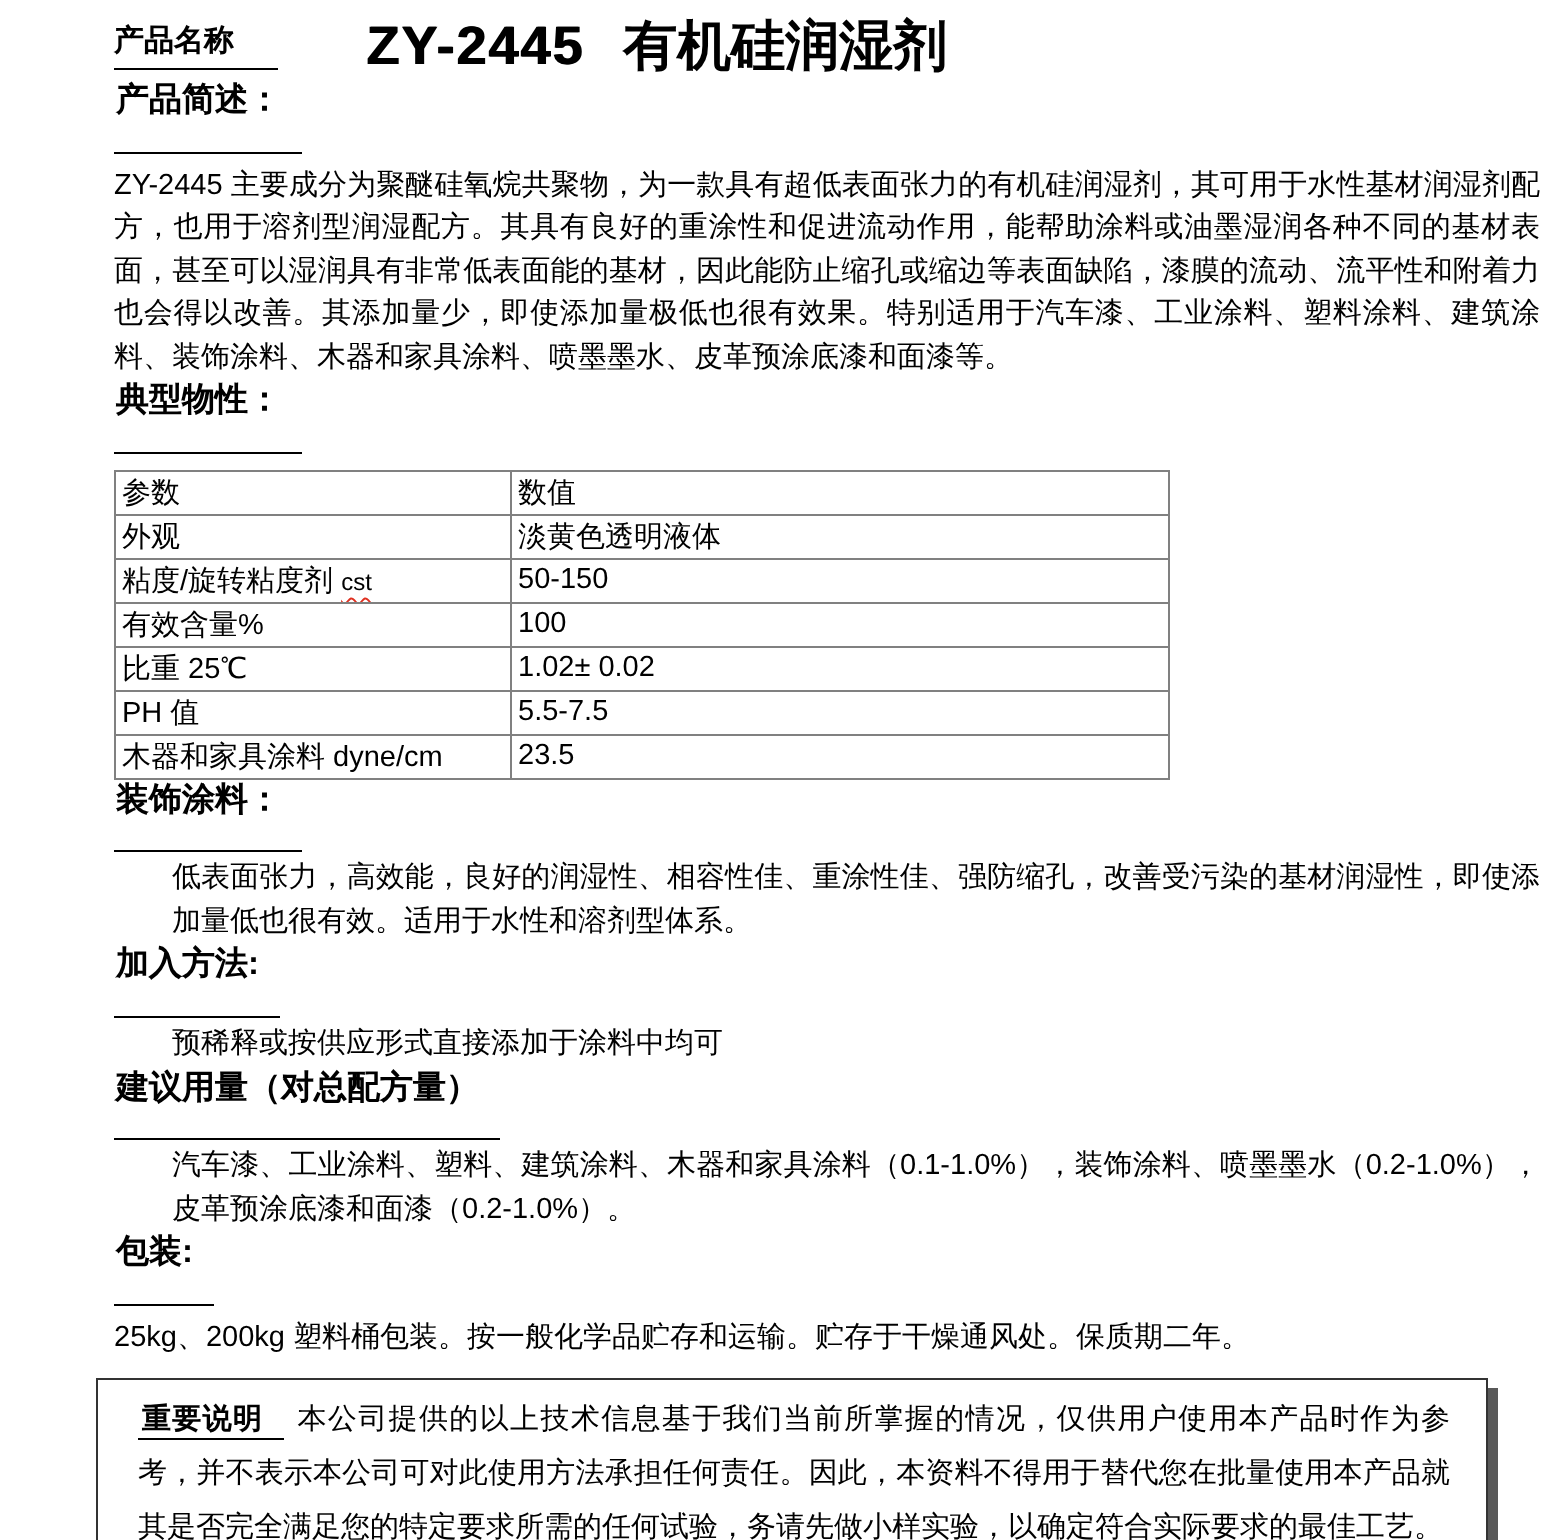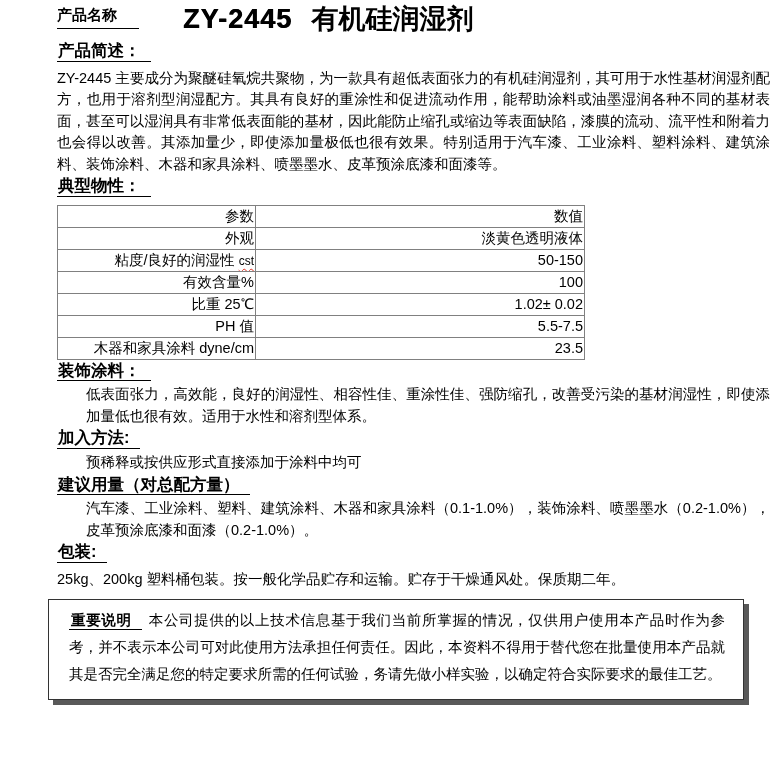--- a/index.html
+++ b/index.html
@@ -5,33 +5,33 @@
   html, body { margin: 0; padding: 0; background: #fff; }
   body {
     width: 782px; height: 770px; overflow: hidden;
     font-family: "Liberation Sans", sans-serif;
     color: #000;
     -webkit-font-smoothing: antialiased;
   }
   .page { padding: 6px 12px 0 57px; box-sizing: border-box; width: 782px; }
 
   
-  .title-row { display: flex; align-items: flex-start; column-gap: 44px; height: 34px; }
+  .title-row { display: flex; align-items: center; column-gap: 44px; height: 34px; }
   .product-label {
     font-weight: bold; font-size: 15px; line-height: 1.2;
     border-bottom: 1px solid #000; padding: 0 22px 4px 0;
   }
   h1.doc-title { margin: 0; font-size: 27px; line-height: 1; white-space: nowrap; }
   .title-code { font-weight: bold; letter-spacing: 1px; text-shadow: 0.6px 0 0 #000; }
   .title-cn  { font-weight: bold; margin-left: 12px; }
 
   
   h2.sec {
     display: table; margin: 0; font-size: 16.5px; font-weight: bold;
-    border-bottom: 1.6px solid #000; padding: 0 10px 0 1px; line-height: 1.25;
+    border-bottom: 1.6px solid #000; padding: 0 10px 15px 1px; line-height: 1.25;
   }
   .mt-a { margin-top: 15px; }  
   .mt-b { margin-top: 12px; }  
   .mt-c { margin-top: 7px; }   
   .mt-d { margin-top: 5px; }   
   .mt-e { margin-top: 9px; }   
 
   
   p.body-text {
     margin: 6px 0 0 0; font-size: 14.5px; line-height: 21.5px;
@@ -40,21 +40,21 @@
   p.tight { margin-top: 3px; margin-left: 29px; }
 
   
   table.props {
     border-collapse: collapse; margin-top: 8px;
     width: 527px; table-layout: fixed;
   }
   table.props td {
     border: 1px solid #808080; font-size: 14.5px;
     height: 21px; padding: 0 1px 0 3px; vertical-align: middle;
-    overflow: hidden; white-space: nowrap; text-align: right;
+    overflow: hidden; white-space: nowrap;
   }
   table.props col.c1 { width: 198px; }
   table.props col.c2 { width: 329px; }
   .sq {
     text-decoration-line: underline; text-decoration-style: wavy;
     text-decoration-color: #e03020; text-decoration-thickness: 1px;
     text-underline-offset: 3px; font-size: 12px;
   }
 
   
@@ -92,21 +92,21 @@
     <tbody>
       <tr>
         <td>参数</td>
         <td>数值</td>
       </tr>
       <tr>
         <td><span>外观</span><span class="sq"></span></td>
         <td>淡黄色透明液体</td>
       </tr>
       <tr>
-        <td><span>粘度/良好的润湿性 </span><span class="sq">cst</span></td>
+        <td><span>粘度/旋转粘度剂 </span><span class="sq">cst</span></td>
         <td>50-150</td>
       </tr>
       <tr>
         <td><span>有效含量%</span><span class="sq"></span></td>
         <td>100</td>
       </tr>
       <tr>
         <td><span>比重 25℃</span><span class="sq"></span></td>
         <td>1.02± 0.02</td>
       </tr>

